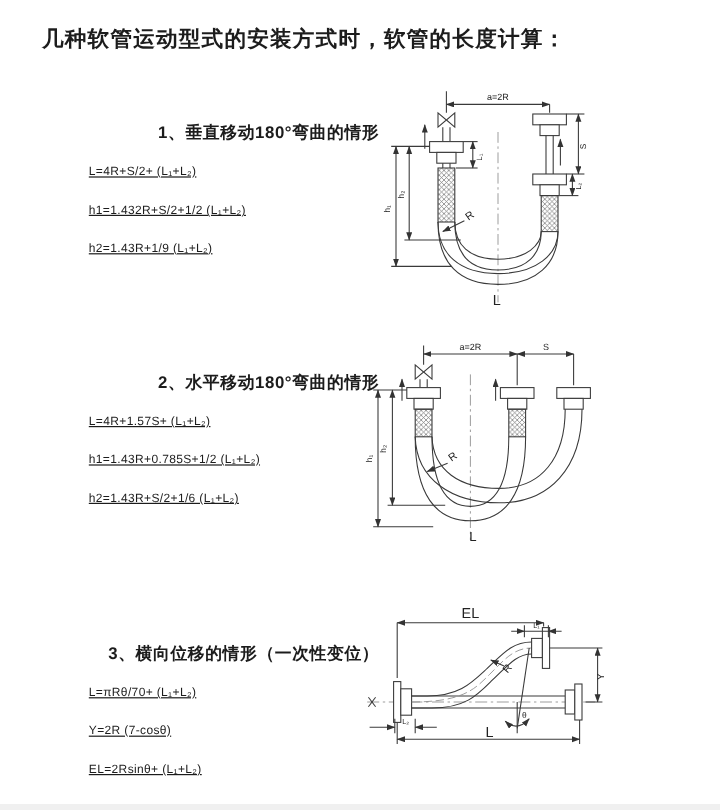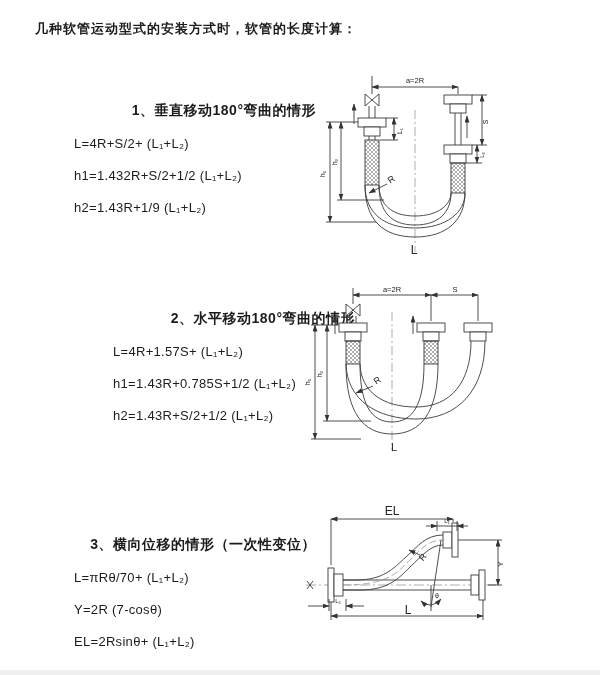--- a/index.html
+++ b/index.html
@@ -1,28 +1,28 @@
 <!DOCTYPE html>
 <html><head>
 <meta charset="utf-8">
 <style>
   html,body{margin:0;padding:0;background:#fff;}
   .page{
     position:relative;width:600px;height:675px;background:#ffffff;
     font-family:"Liberation Sans","DejaVu Sans",sans-serif;color:#1c1c1c;overflow:hidden;
   }
   .page-title{
-    position:absolute;left:35px;top:20px;font-size:13px;font-weight:bold;letter-spacing:1px;white-space:nowrap;
+    position:absolute;left:35px;top:20px;font-size:18px;font-weight:bold;letter-spacing:1px;white-space:nowrap;
   }
   .sec{position:absolute;left:46px;width:270px;}
   .sec-heading{font-size:14px;font-weight:bold;letter-spacing:0.5px;white-space:nowrap;text-align:right;}
   .formulas{margin:8px 0 0 28px;}
-  .formula{font-size:13px;line-height:32px;letter-spacing:0.3px;white-space:nowrap;}
+  .formula{font-size:10px;line-height:32px;letter-spacing:0.3px;white-space:nowrap;text-decoration:underline;}
   #sec1{top:102px;}
-  #sec2{top:310px;margin-left:39px;}
+  #sec2{top:310px;}
   #sec3{top:536px;}
   .dsvg{position:absolute;}
   #d1{left:310px;top:70px;}
   #d2{left:303px;top:282px;}
   #d3{left:298px;top:495px;}
   svg text{font-family:"Liberation Sans","DejaVu Sans",sans-serif;fill:#222;}
   .scan-edge{position:absolute;left:0;bottom:0;width:600px;height:5px;background:#f0f0f0;}
 </style>
 </head>
 <body>
@@ -38,21 +38,21 @@
       <div class="formula">h1=1.432R+S/2+1/2 (L₁+L₂)</div>
       <div class="formula">h2=1.43R+1/9 (L₁+L₂)</div>
     </div>
   </div>
 
   <div class="sec" id="sec2">
     <div class="sec-heading">2、水平移动180°弯曲的情形</div>
     <div class="formulas">
       <div class="formula">L=4R+1.57S+ (L₁+L₂)</div>
       <div class="formula">h1=1.43R+0.785S+1/2 (L₁+L₂)</div>
-      <div class="formula">h2=1.43R+S/2+1/2 (L₁+L₂)</div>
+      <div class="formula">h2=1.43R+S/2+1/6 (L₁+L₂)</div>
     </div>
   </div>
 
   <div class="sec" id="sec3">
     <div class="sec-heading">3、横向位移的情形（一次性变位）</div>
     <div class="formulas">
       <div class="formula">L=πRθ/70+ (L₁+L₂)</div>
       <div class="formula">Y=2R (7-cosθ)</div>
       <div class="formula">EL=2Rsinθ+ (L₁+L₂)</div>
     </div>

